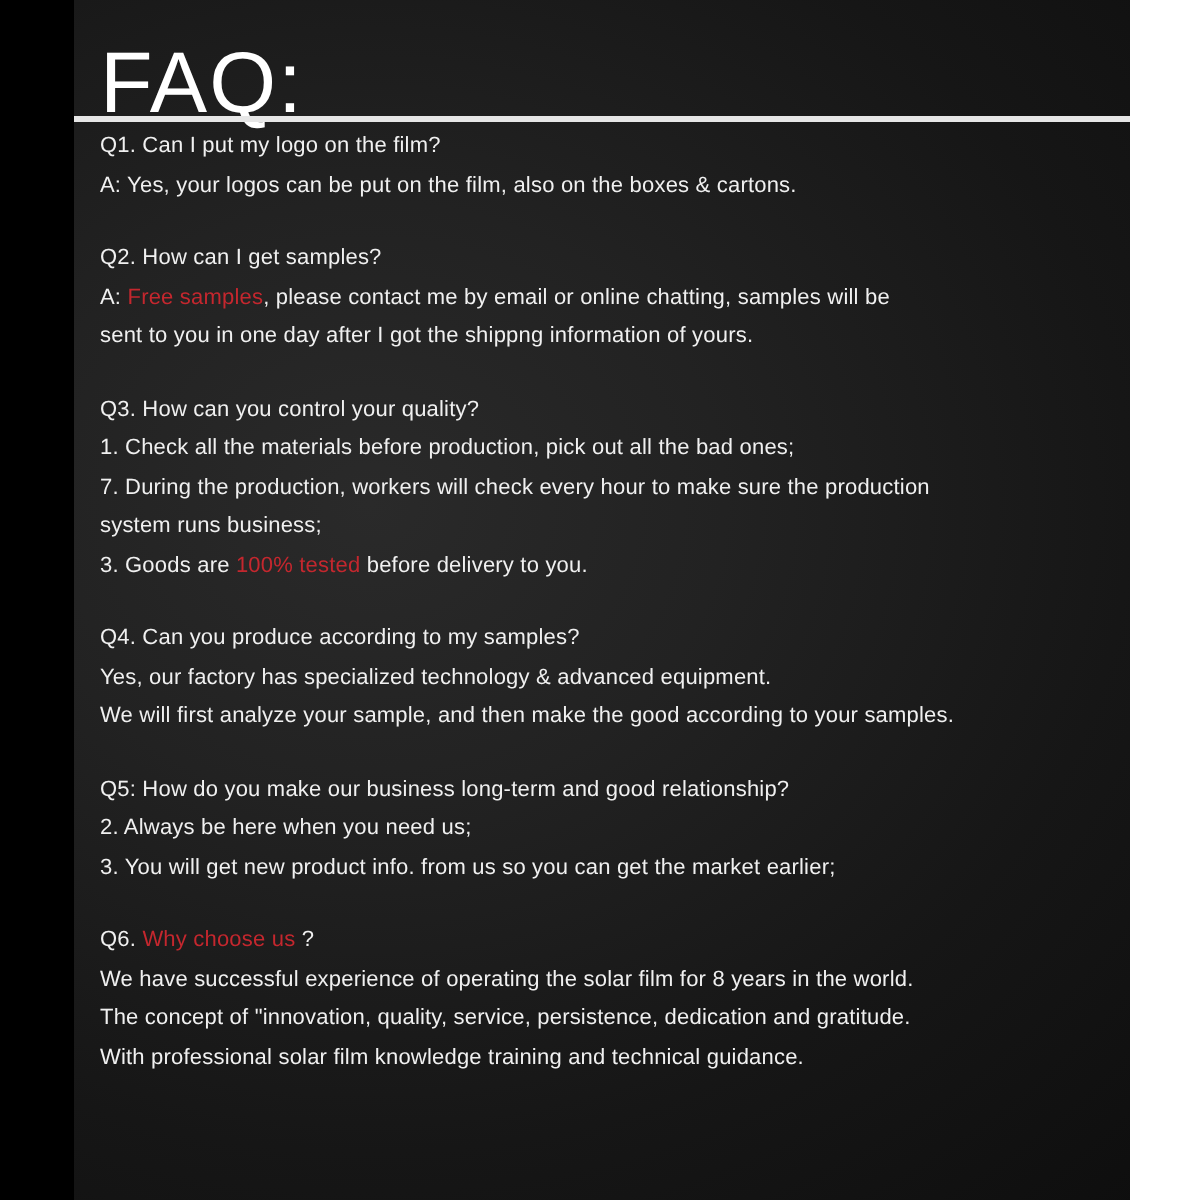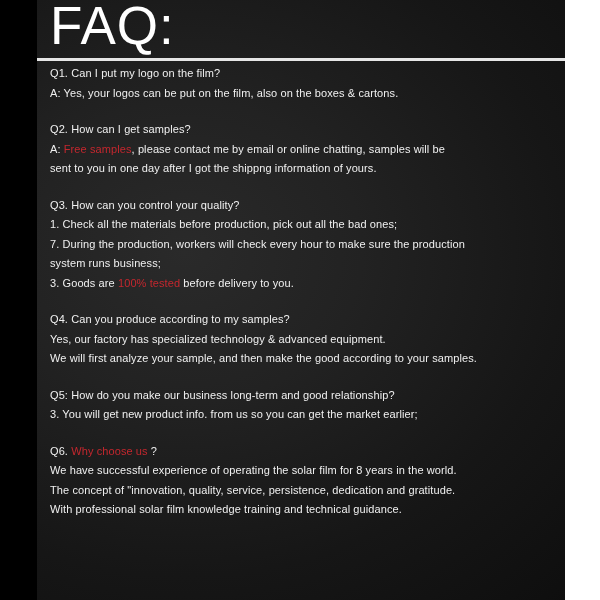--- a/index.html
+++ b/index.html
@@ -32,22 +32,22 @@
         #2a2a2a 0%, #222222 28%, #161616 60%, #0b0b0b 100%);
   }
   .right-strip {
     position: absolute;
     left: 565px; top: 0;
     width: 35px; height: 600px;
     background: #ffffff;
   }
   .faq-title {
     position: absolute;
-    left: 13px; top: 0;
-    font-size: 53px;
+    left: 13px; top: 16px;
+    font-size: 43px;
     line-height: 52px;
     font-weight: 400;
     letter-spacing: 1px;
     color: #ffffff;
   }
   .divider {
     position: absolute;
     left: 0; top: 58px;
     width: 528px; height: 3px;
     background: #e6e6e6;
@@ -93,20 +93,21 @@
           <div class="faq-line"><span>system runs business;</span></div>
           <div class="faq-line"><span>3. Goods are </span><span style="color: rgb(196, 39, 46);">100% tested</span><span> before delivery to you.</span></div>
         </div>
         <div class="faq-section">
           <div class="faq-line"><span>Q4. Can you produce according to my samples?</span></div>
           <div class="faq-line"><span>Yes, our factory has specialized technology &amp; advanced equipment.</span></div>
           <div class="faq-line"><span>We will first analyze your sample, and then make the good according to your samples.</span></div>
         </div>
         <div class="faq-section">
           <div class="faq-line"><span>Q5: How do you make our business long-term and good relationship?</span></div>
+          <div class="faq-line"><span>2. Always be here when you need us;</span></div>
           <div class="faq-line"><span>3. You will get new product info. from us so you can get the market earlier;</span></div>
         </div>
         <div class="faq-section">
           <div class="faq-line"><span>Q6. </span><span style="color: rgb(196, 39, 46);">Why choose us</span><span> ?</span></div>
           <div class="faq-line"><span>We have successful experience of operating the solar film for 8 years in the world.</span></div>
           <div class="faq-line"><span>The concept of "innovation, quality, service, persistence, dedication and gratitude.</span></div>
           <div class="faq-line"><span>With professional solar film knowledge training and technical guidance.</span></div>
         </div>
       </div>
   </div>

